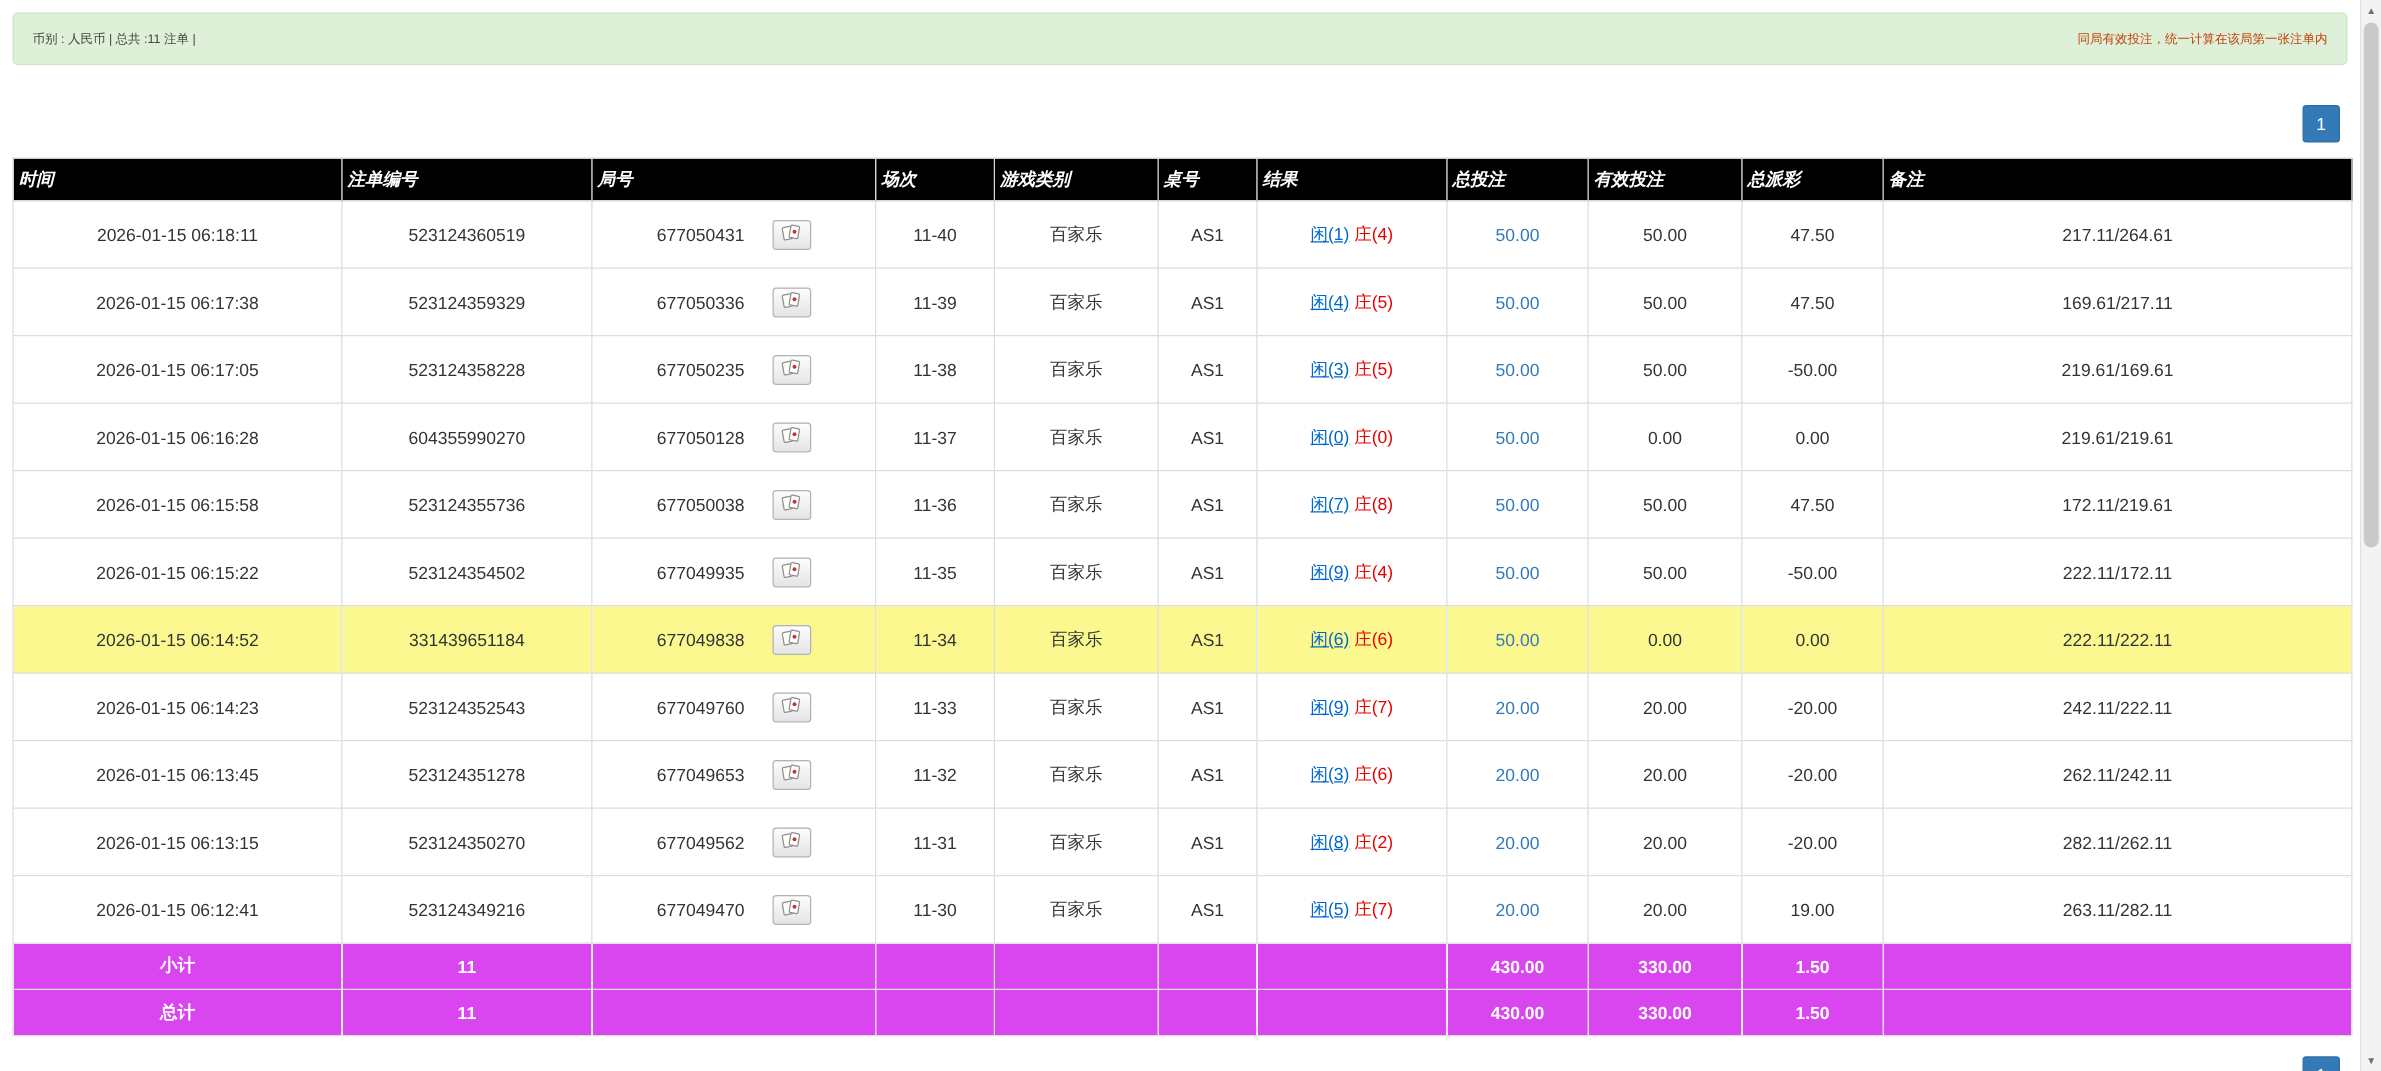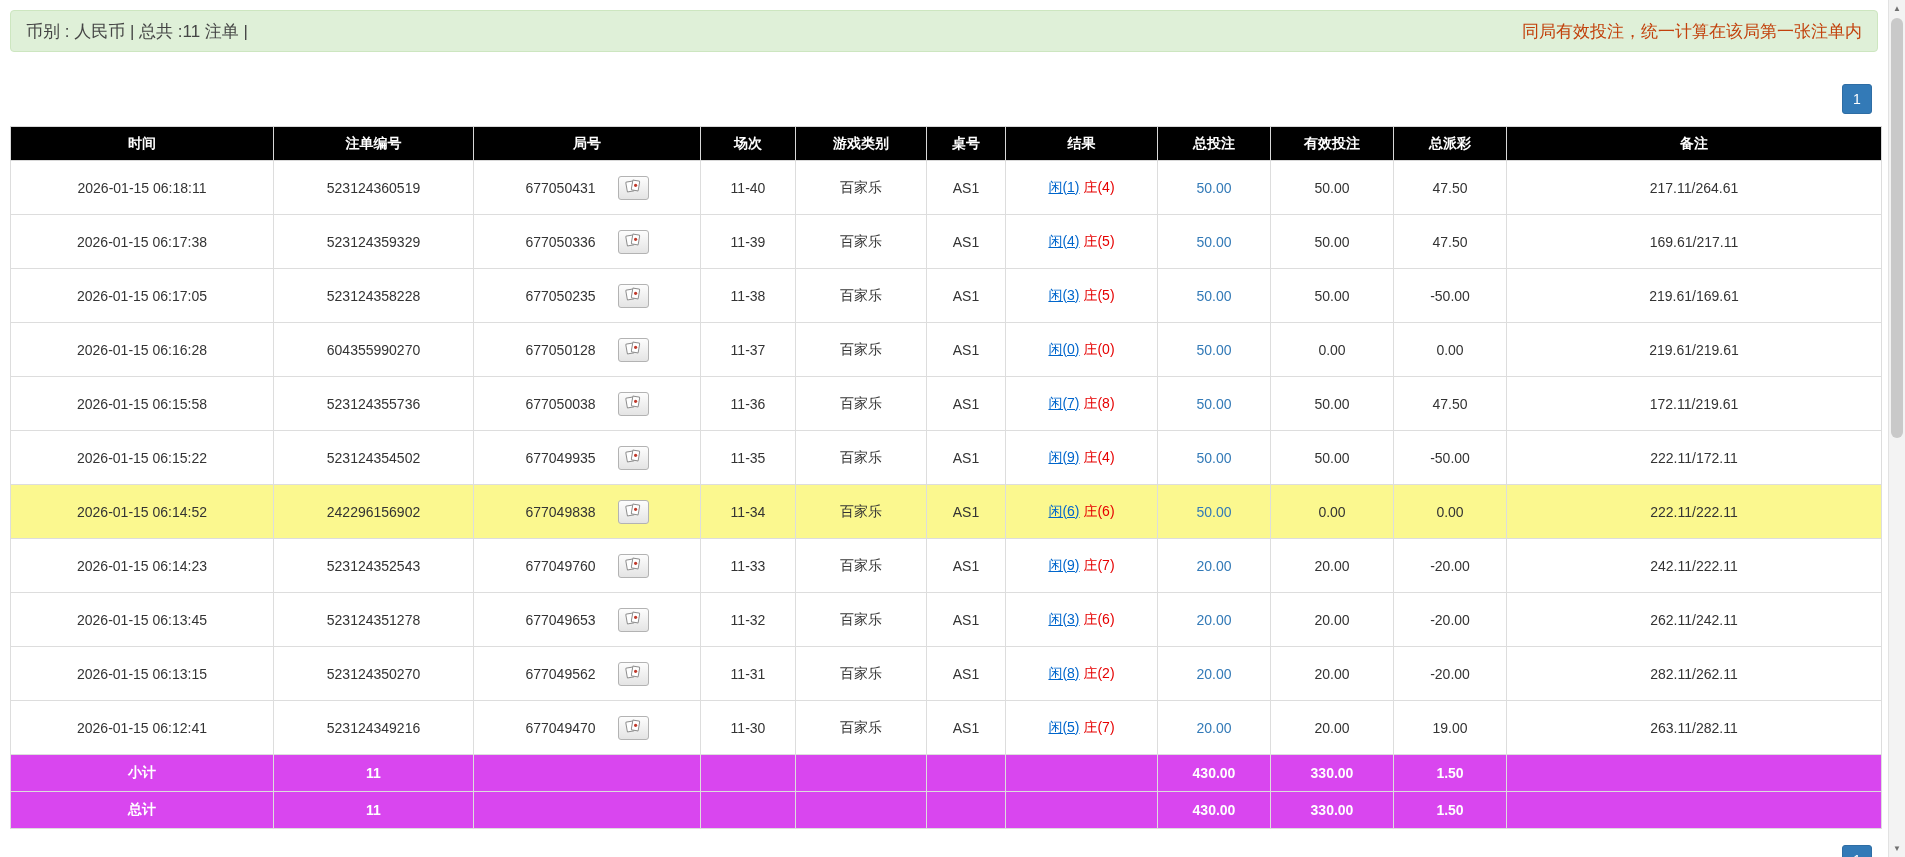--- a/index.html
+++ b/index.html
@@ -1,37 +1,37 @@
 <!DOCTYPE html>
 <html><head>
 <meta charset="utf-8">
 <style>
   html,body{margin:0;padding:0;background:#fff;font-family:"Liberation Sans",sans-serif;}
   .page{position:relative;width:1905px;height:857px;background:#fff;overflow:hidden;}
 
   
   .alert-bar{position:absolute;left:10px;top:10px;width:1868px;height:42px;box-sizing:border-box;
     background:#dff0d8;border:1px solid #cde6c0;border-radius:4px;
-    display:flex;align-items:center;justify-content:space-between;padding:0 15px;font-size:17px;}
+    display:flex;align-items:center;justify-content:space-between;padding:0 15px;font-size:10px;}
   .summary-text{color:#454545;}
   .notice-text{color:#c2410c;}
 
   
   .pagination{position:absolute;}
   .pagination-top{top:84px;right:33px;}
   .pagination-bottom{top:845px;right:33px;}
   .page-btn{width:30px;height:30px;background:#337ab7;border:1px solid #2e6da4;color:#fff;
     font-size:14px;border-radius:3px;cursor:pointer;font-family:inherit;display:flex;
     align-items:center;justify-content:center;}
 
   
   .report-table{position:absolute;left:10px;top:126px;width:1872px;border-collapse:collapse;
     table-layout:fixed;font-size:14px;}
   .report-table th{background:#000;color:#fff;border:1px solid #d8d8d8;height:33px;
-    font-weight:bold;text-align:center;padding:0 4px;}
+    font-weight:bold;text-align:left;padding:0 4px;font-style:italic;}
   .report-table td{border:1px solid #ddd;text-align:center;color:#333;padding:0 6px;overflow:hidden;}
   .data-row td{height:53px;background:#fff;}
   tr.highlight td{background:#fbf88f;text-align:center;}
   .player{color:#0066cc;text-decoration:underline;}
   .banker{color:#e60000;}
   .bet-link{color:#337ab7;cursor:pointer;}
   .neg{color:#e60000;}
   .summary-row td{background:#d946ef;color:#fff;font-weight:bold;height:36px;}
 
   col.c-time{width:263px}col.c-betid{width:200px}col.c-round{width:227px}col.c-session{width:95px}
@@ -236,21 +236,21 @@
           <td>百家乐</td>
           <td>AS1</td>
           <td><span class="player">闲(9)</span> <span class="banker">庄(4)</span></td>
           <td><span class="bet-link">50.00</span></td>
           <td>50.00</td>
           <td class="neg">-50.00</td>
           <td>222.11/172.11</td>
         </tr>
         <tr class="data-row highlight">
           <td>2026-01-15 06:14:52</td>
-          <td>242296156902</td>
+          <td>331439651184</td>
           <td>
             <div class="round-wrap">
               <span>677049838</span>
               <button class="replay-btn">
                 <span><svg width="16" height="14" viewBox="0 0 16 14" aria-hidden="true">
                     <rect x="1.5" y="2.5" width="7" height="10" rx="1" fill="#fff" stroke="#8f8f8f" transform="rotate(-10 5 7.5)"></rect>
                     <rect x="7" y="1.5" width="7" height="10" rx="1" fill="#fff" stroke="#8f8f8f" transform="rotate(10 10.5 6.5)"></rect>
                     <circle cx="10.6" cy="6.3" r="1.6" fill="#c0392b"></circle>
                   </svg></span>
               </button>

